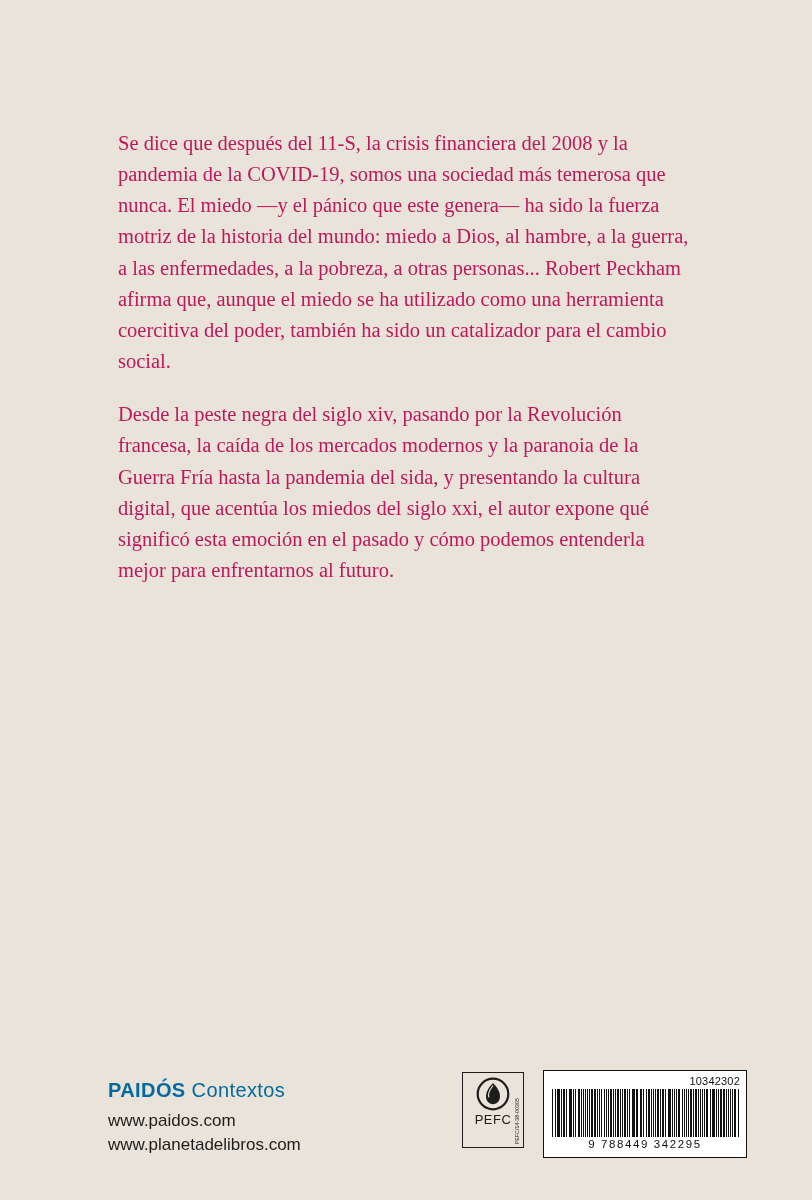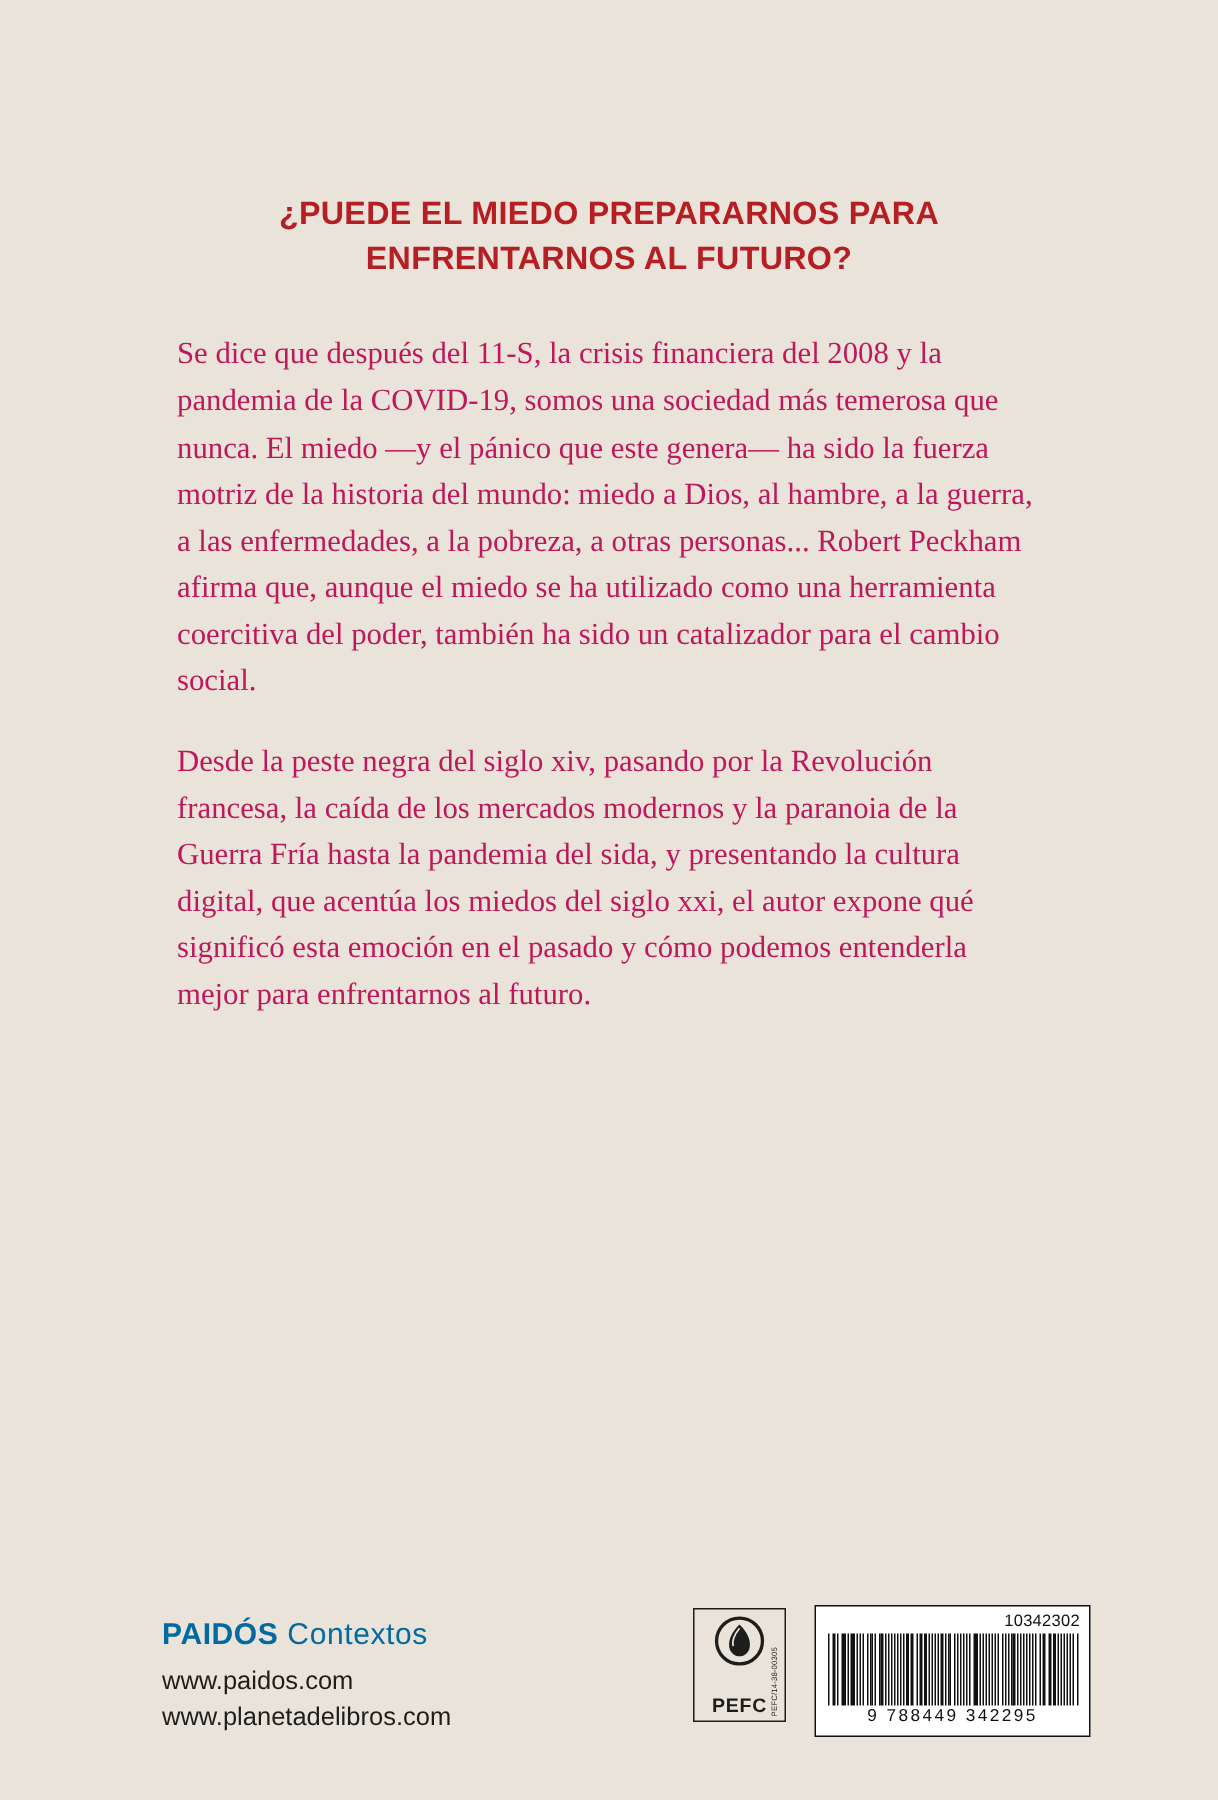--- a/index.html
+++ b/index.html
@@ -99,43 +99,43 @@
     align-items: center;
     justify-content: flex-start;
     padding-top: 4px;
   }
   .pefc-mark {
     width: 34px;
     height: 34px;
   }
   .pefc-word {
     font-family: "Liberation Sans", sans-serif;
-    font-weight: bold;
+    font-weight: normal;
     font-size: 13px;
     letter-spacing: 0.5px;
-    margin-top: 18px;
+    margin-top: 1px;
   }
   .pefc-code {
     position: absolute;
     right: 3px;
     bottom: 3px;
     font-family: "Liberation Sans", sans-serif;
     font-size: 5.2px;
     letter-spacing: 0.1px;
     writing-mode: vertical-rl;
     transform: rotate(180deg);
     color: #1d1d1b;
   }
 
   
   .barcode-box {
     position: absolute;
     left: 543px;
     bottom: 42px;
-    width: 184px;
+    width: 204px;
     height: 88px;
     background: #ffffff;
     border: 1px solid #111;
     box-sizing: border-box;
     padding: 4px 6px 2px 6px;
   }
   .barcode-top {
     font-family: "Liberation Sans", sans-serif;
     font-size: 11px;
     text-align: right;
@@ -164,24 +164,20 @@
     margin-top: 1px;
   }
 </style>
 </head>
 <body>
 
 <div class="page">
 
   <div class="content">
 
-    <h1 class="headline">
-      <span class="line">¿PUEDE EL MIEDO PREPARARNOS PARA</span>
-      <span class="line">ENFRENTARNOS AL FUTURO?</span>
-    </h1>
 
     <p class="para">Se dice que después del 11-S, la crisis financiera del 2008 y la pandemia de la COVID-19, somos una sociedad más temerosa que nunca. El miedo —y el pánico que este genera— ha sido la fuerza motriz de la historia del mundo: miedo a Dios, al hambre, a la guerra, a las enfermedades, a la pobreza, a otras personas... Robert Peckham afirma que, aunque el miedo se ha utilizado como una herramienta coercitiva del poder, también ha sido un catalizador para el cambio social.</p>
     <p class="para">Desde la peste negra del siglo xiv, pasando por la Revolución francesa, la caída de los mercados modernos y la paranoia de la Guerra Fría hasta la pandemia del sida, y presentando la cultura digital, que acentúa los miedos del siglo xxi, el autor expone qué significó esta emoción en el pasado y cómo podemos entenderla mejor para enfrentarnos al futuro.</p>
 
   </div>
 
   <div class="footer">
 
     <div class="imprint">
       <div class="imprint-title">

